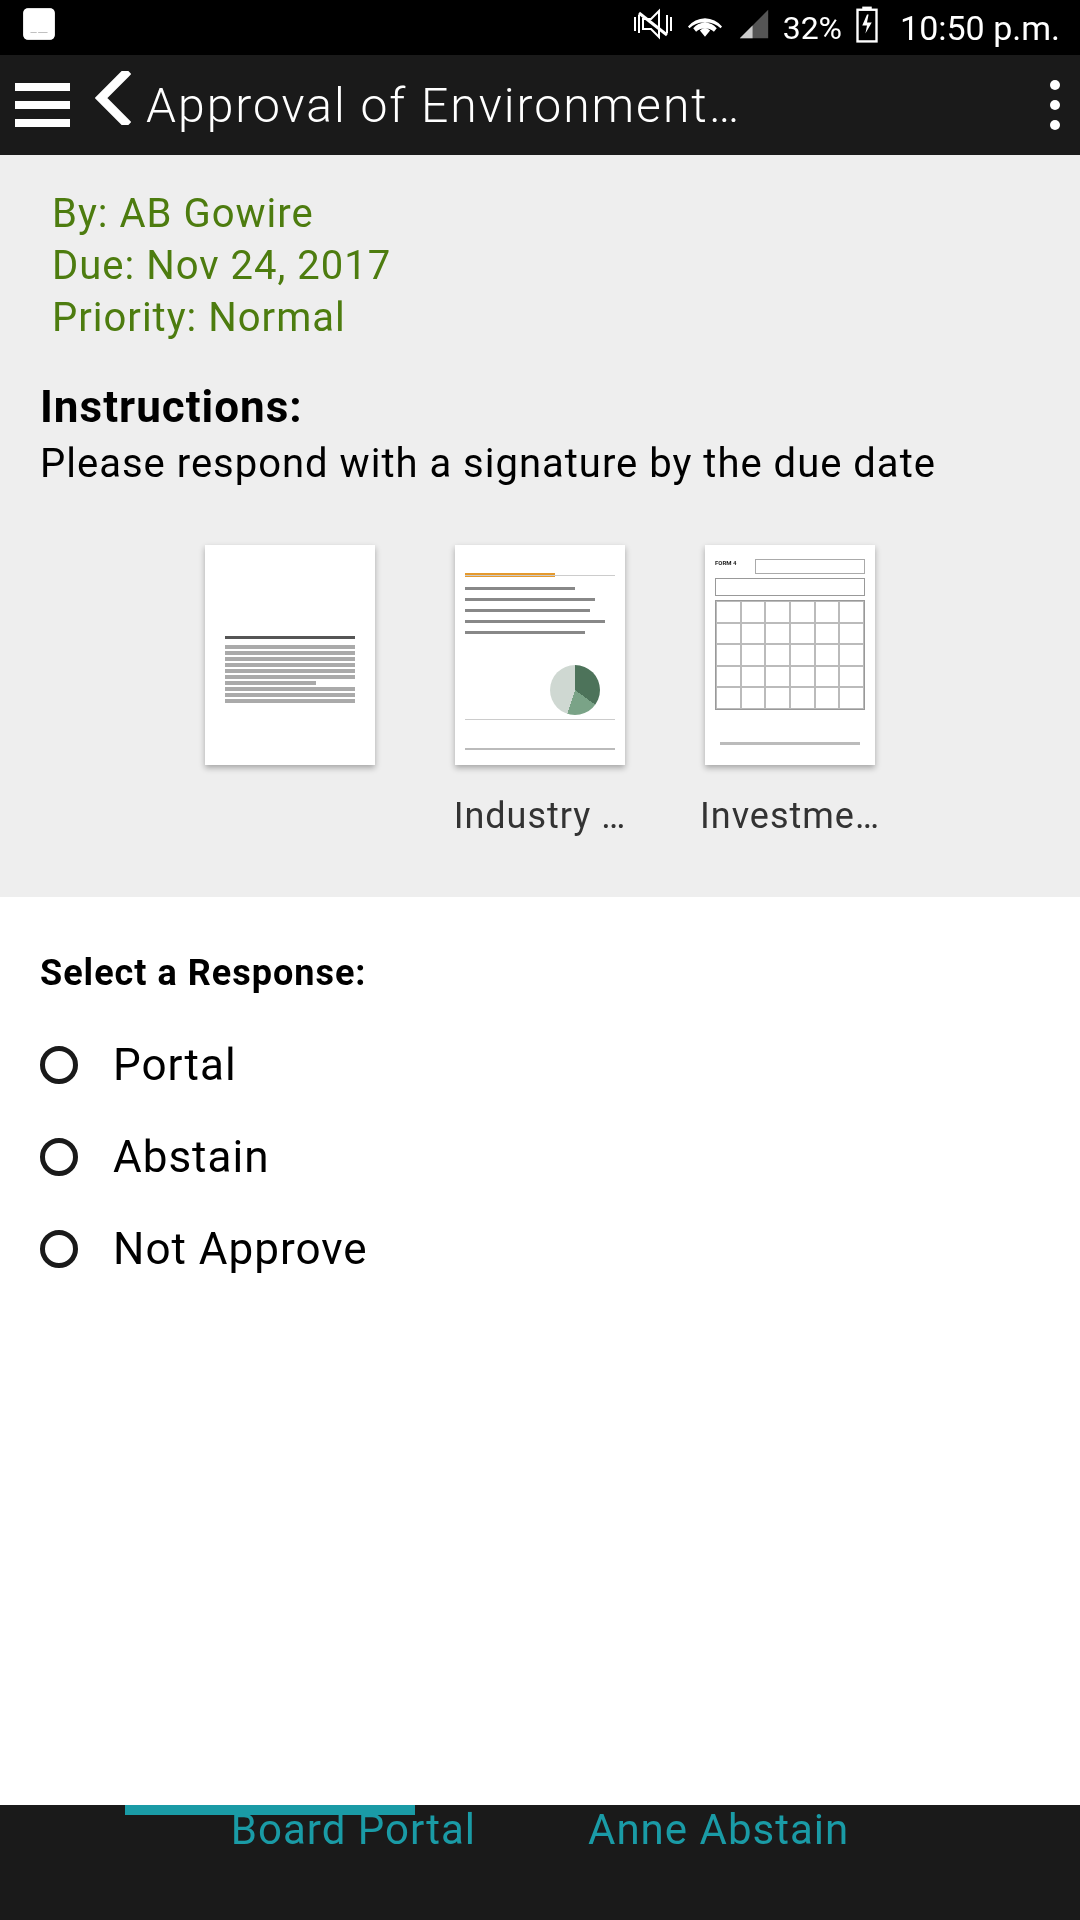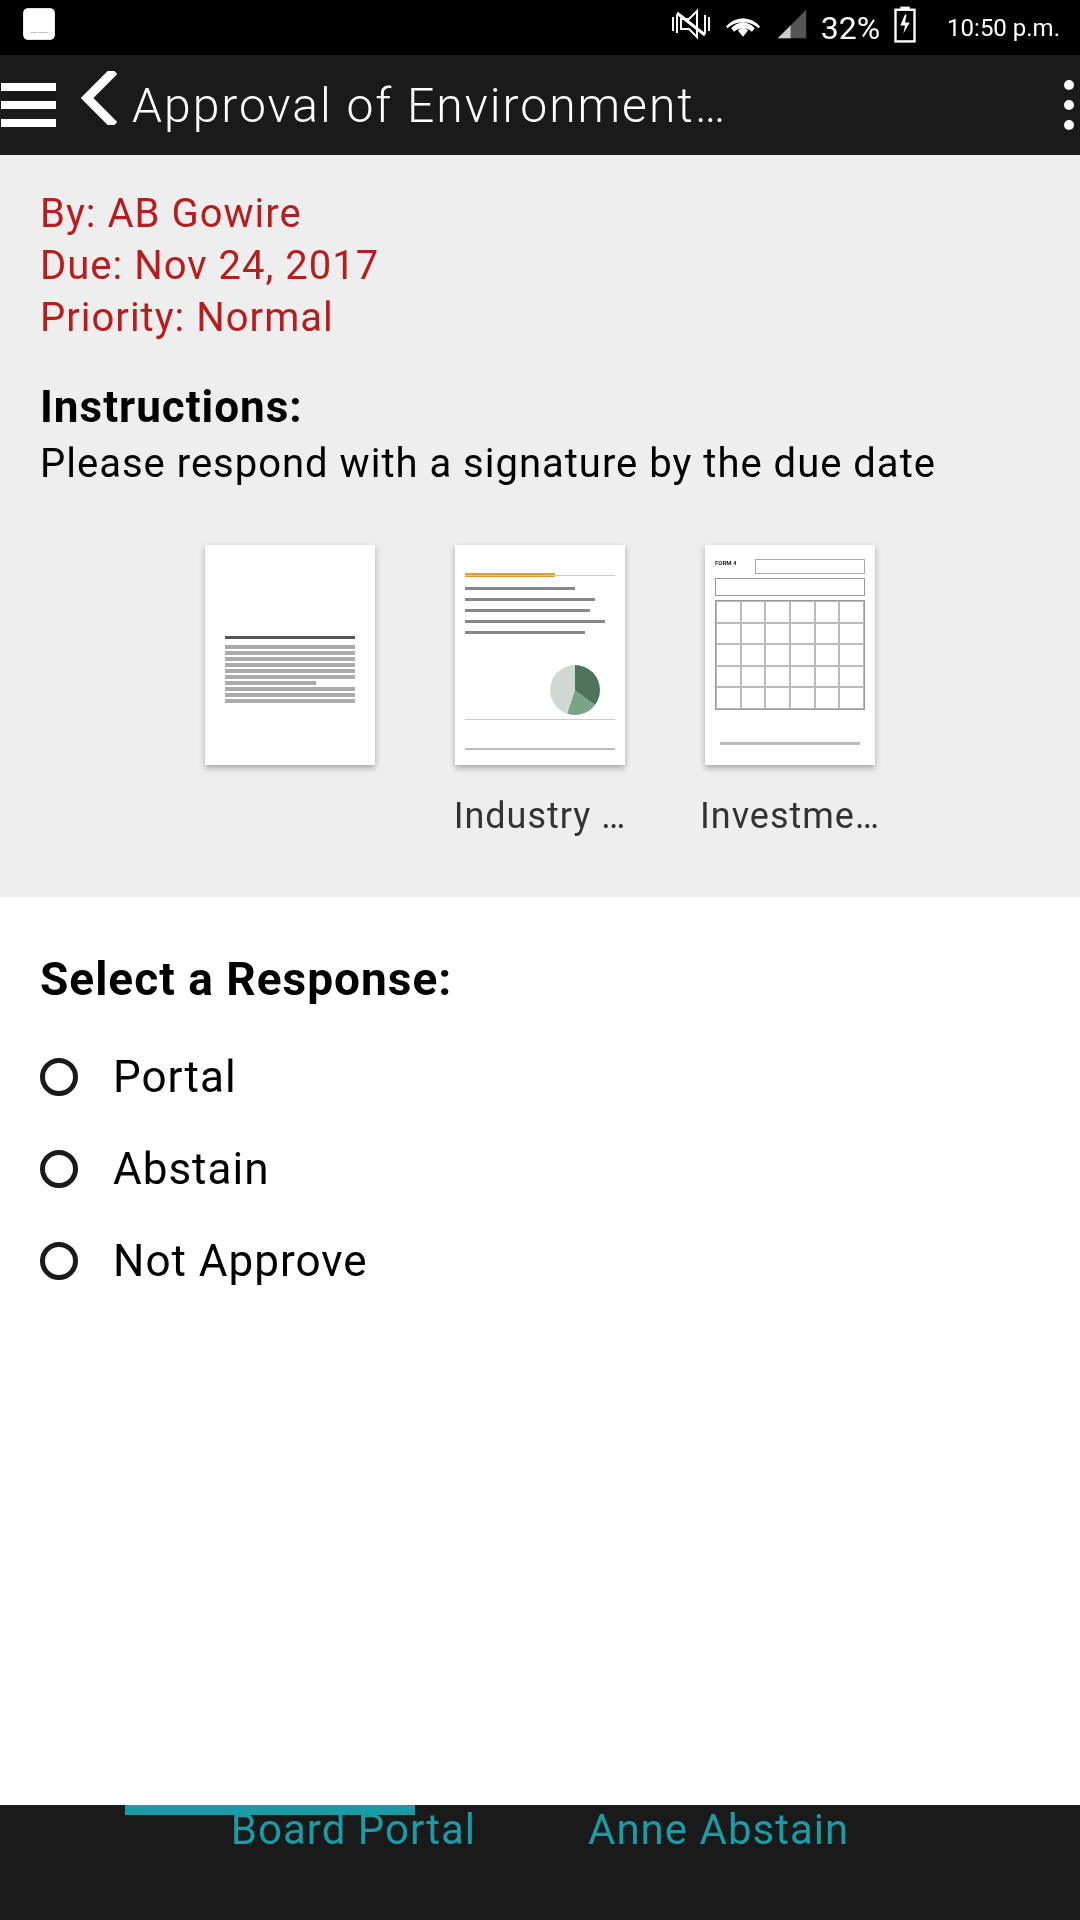--- a/index.html
+++ b/index.html
@@ -5,31 +5,31 @@
   * { margin: 0; padding: 0; box-sizing: border-box; }
   html, body { width: 1080px; height: 1920px; font-family: -apple-system, Roboto, "Helvetica Neue", Arial, sans-serif; overflow: hidden; background: #000; }
 
   
   .status-bar { height: 55px; background: #000; color: #fff; display: flex; align-items: center; justify-content: space-between; padding: 0 20px; font-size: 32px; border-radius: 13px; }
   .status-left { display: flex; align-items: center; }
   .status-right { display: flex; align-items: center; gap: 12px; }
   .status-right span { }
 
   
-  .app-header { height: 100px; background: #1a1a1a; color: #fff; display: flex; align-items: center; padding: 0 1px; }
+  .app-header { height: 100px; background: #1a1a1a; color: #fff; display: flex; align-items: center; padding: 0 15px; }
   .hamburger { width: 55px; height: 50px; display: flex; flex-direction: column; justify-content: center; gap: 10px; margin-right: 25px; cursor:pointer; }
   .hamburger div { height: 8px; background: #fff; }
   .chevron-back { font-size: 56px; font-weight: bold; margin-right: 15px; cursor:pointer; }
   .page-title { flex: 1; font-size: 48px; font-weight: 300; letter-spacing: 2px; white-space: nowrap; overflow: hidden; text-overflow: ellipsis; }
   .kebab { width: 20px; display: flex; flex-direction: column; align-items: center; gap: 10px; margin-left: 10px; cursor:pointer; }
   .kebab div { width: 10px; height: 10px; border-radius: 50%; background: #fff; }
 
   
   .content-upper { background: #eeeeee; padding: 35px 40px 60px 40px; }
-  .meta p { font-size: 40px; color: #b91c1c; margin-bottom: 5px; letter-spacing: 1px; }
+  .meta p { font-size: 40px; color: #4d7c0f; margin-bottom: 5px; letter-spacing: 1px; margin-left: 12px; }
   .instructions-heading { font-size: 44px; font-weight: bold; margin-top: 40px; margin-bottom: 5px; letter-spacing: 1px; }
   .instructions-body { font-size: 40px; letter-spacing: 1px; line-height: 1.3; }
 
   
   .attachments { display: flex; gap: 40px; justify-content: center; margin-top: 55px; }
   .attachment { width: 210px; display: flex; flex-direction: column; align-items: center; cursor:pointer; }
   .thumb { width: 170px; height: 220px; background: #fff; box-shadow: 0 3px 6px rgba(0,0,0,0.3); position: relative; display:flex; flex-direction:column; align-items:center; justify-content:center; padding:10px; }
   .att-label { margin-top: 30px; font-size: 36px; color: #333; white-space: nowrap; overflow: hidden; text-overflow: ellipsis; width: 100%; text-align: center; letter-spacing: 1px; }
 
   
@@ -46,21 +46,21 @@
   .thumb.form { padding:10px; }
   .thumb.form .hdr { position:absolute; top:14px; left:10px; font-size:6px; font-weight:bold; color:#222; }
   .thumb.form .box { border:1px solid #999; position:absolute; }
   .thumb.form .title { position:absolute; top:14px; left:50px; right:10px; height:15px; border:1px solid #aaa; display:flex; }
   .thumb.form .grid { position:absolute; top:55px; left:10px; right:10px; bottom:55px; border:1px solid #999; display:grid; grid-template-columns:repeat(6,1fr); grid-template-rows:repeat(5,1fr); }
   .thumb.form .grid div { border:0.5px solid #bbb; }
   .thumb.form .foot { position:absolute; bottom:20px; left:15px; right:15px; height:3px; background:#bbb; }
 
   
   .response-section { background: #fff; padding: 55px 40px 40px 40px; flex:1; }
-  .response-heading { font-size: 46px; font-weight: bold; letter-spacing: 1px; margin-bottom: 45px; }
+  .response-heading { font-size: 36px; font-weight: bold; letter-spacing: 1px; margin-bottom: 45px; }
   .options { display: flex; flex-direction: column; gap: 40px; }
   .option { display: flex; align-items: center; cursor:pointer; }
   .radio { width: 38px; height: 38px; border: 5px solid #1a1a1a; border-radius: 50%; margin-right: 35px; flex-shrink: 0; }
   .option-label { font-size: 44px; letter-spacing: 1px; }
 
   
   .app-body { display:flex; flex-direction:column; height: calc(1920px - 55px - 100px - 115px); }
 
   
   .footer { height: 133px; background: #1a1a1a; display: flex; justify-content: center; gap: 112px; position: relative; }
@@ -106,21 +106,21 @@
         </svg>
     </span>
     <span>32%</span>
     <span>
       <svg width="26" height="38" viewBox="0 0 14 24">
           <rect x="1" y="3" width="12" height="20" fill="none" stroke="#fff" stroke-width="1.5"></rect>
           <rect x="4" y="1" width="6" height="2" fill="#fff"></rect>
           <path d="M7 6l-3 7h3l-1 5 4-7H7l1-5z" fill="#fff"></path>
         </svg>
     </span>
-    <span style="margin-left:17px; font-size:24px;">10:50 p.m.</span>
+    <span style="margin-left:8px; font-size:34px;">10:50 p.m.</span>
   </div>
 </div>
 
 <div class="app-header">
   <div class="hamburger">
     <div></div>
       <div></div>
       <div></div>
   </div>
   <div class="chevron-back">

